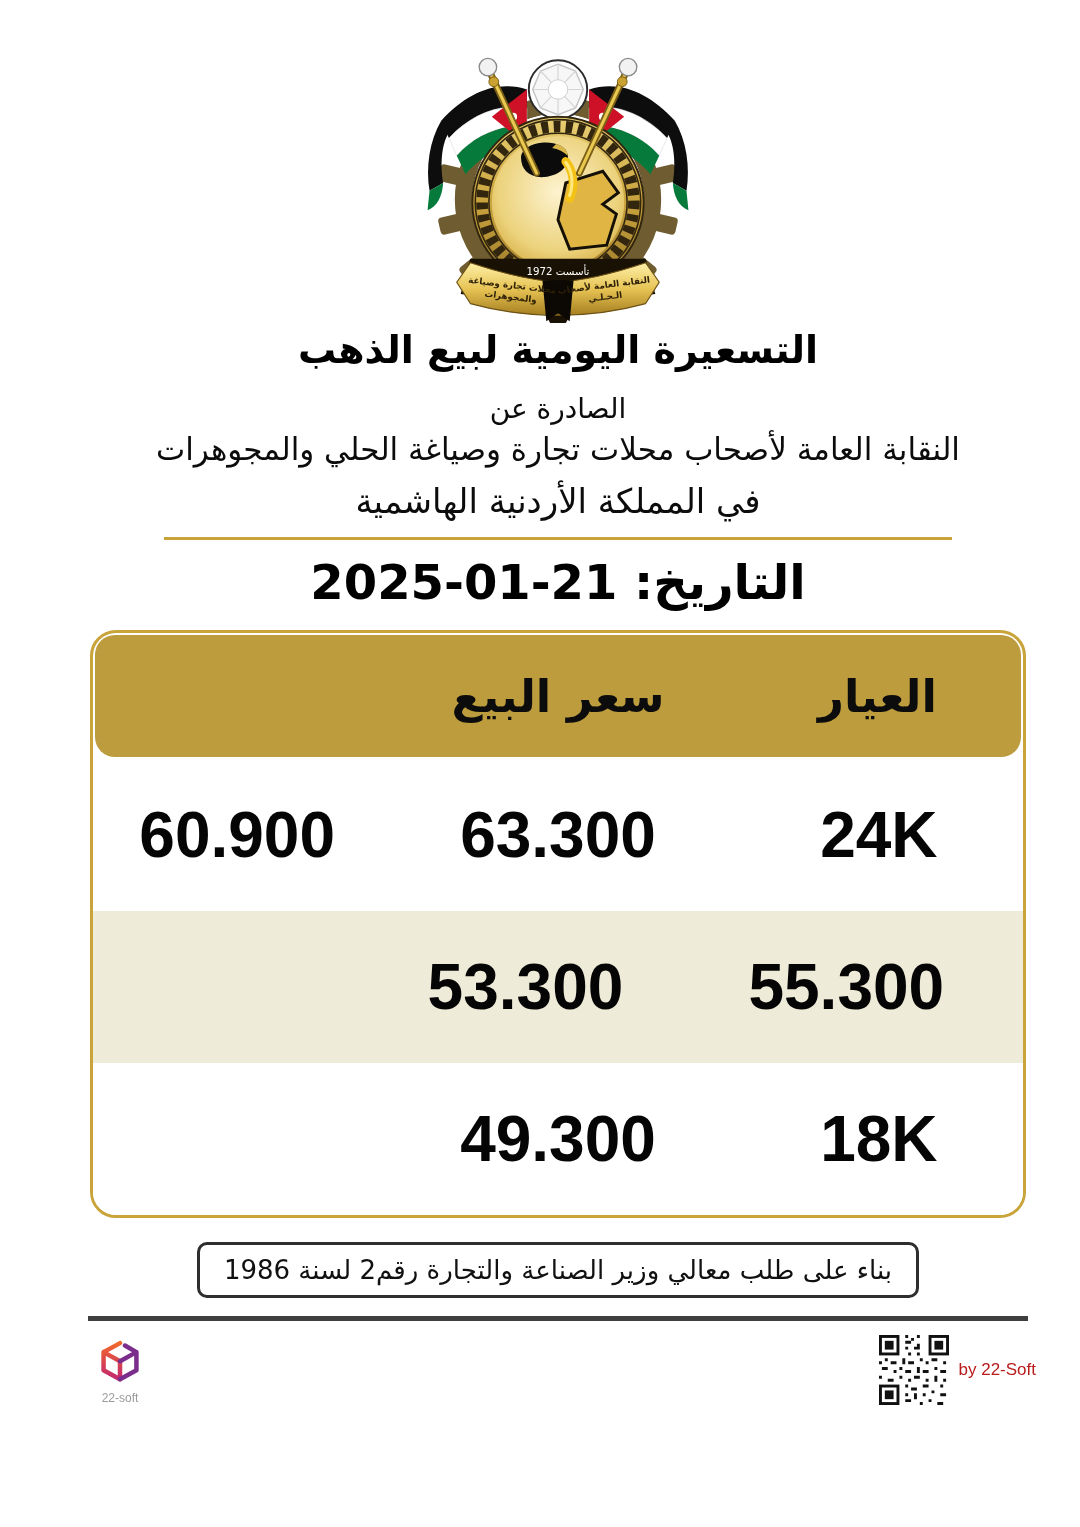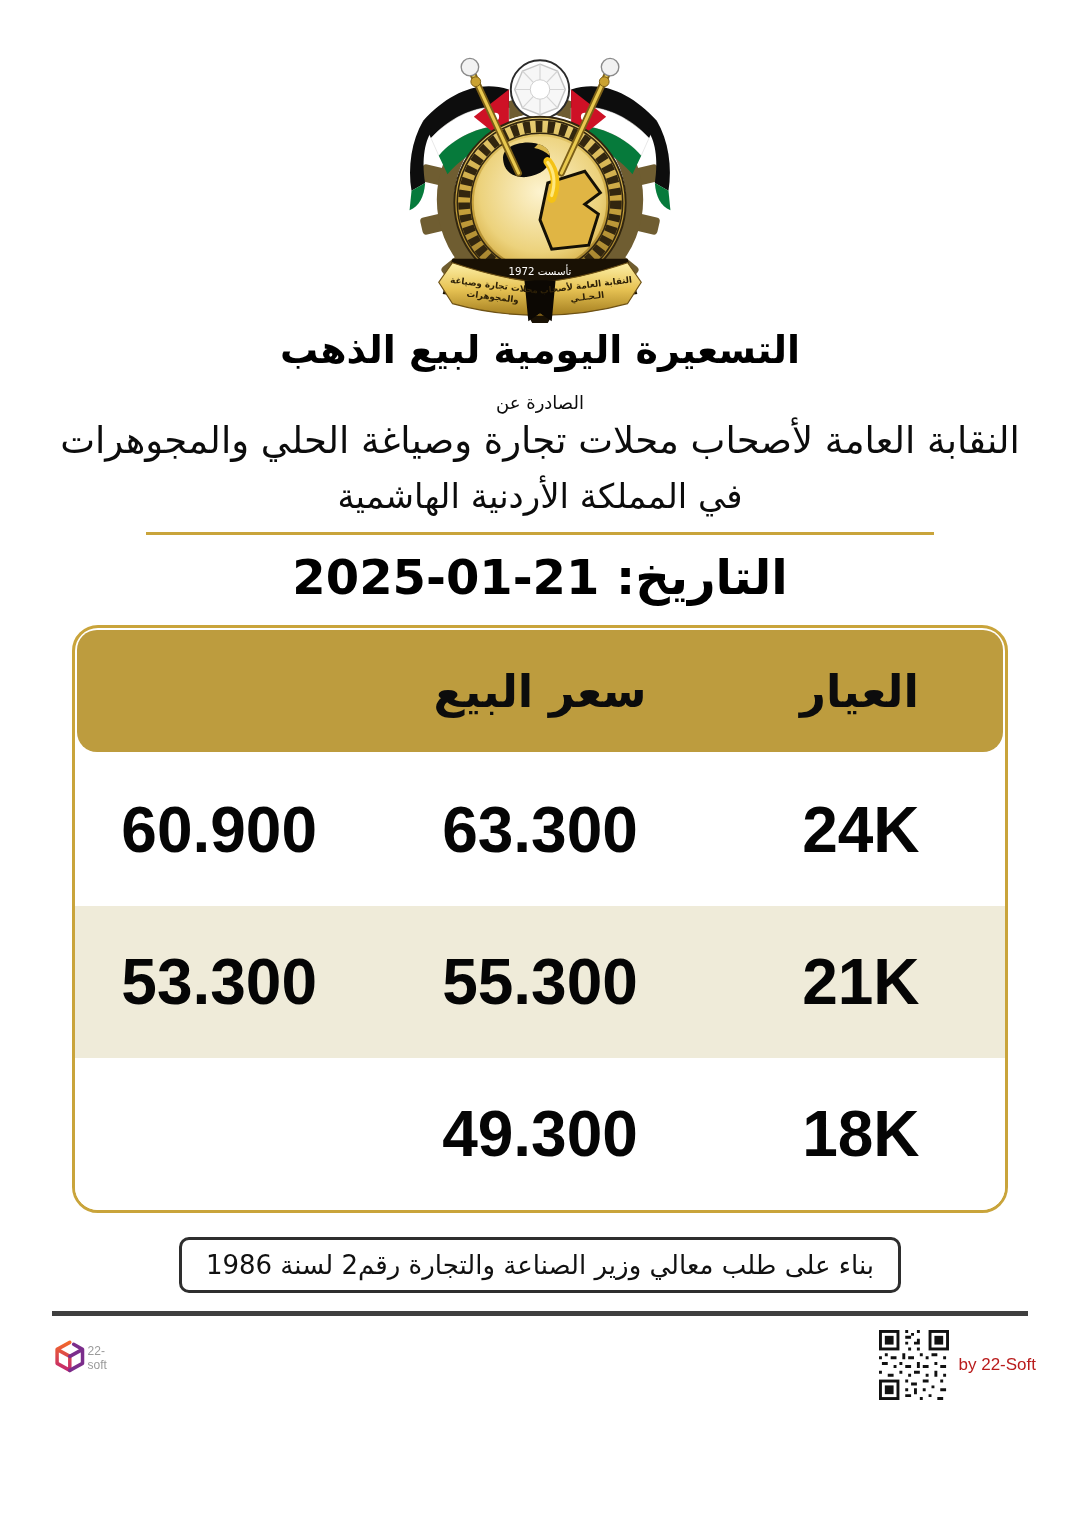--- a/index.html
+++ b/index.html
@@ -4,31 +4,31 @@
 <style>
   * { box-sizing: border-box; }
   html,body { margin:0; padding:0; }
   body {
     width:1080px; height:1527px;
     background:#ffffff;
     font-family:"DejaVu Sans", sans-serif;
     overflow:hidden;
     color:#000;
   }
-  .page { width:100%; height:100%; display:flex; flex-direction:column; align-items:center; }
+  .page { width:100%; height:100%; display:flex; flex-direction:column; align-items:center;padding-left:36px; }
   .rtl { direction:rtl; unicode-bidi:plaintext; }
 
   
   .logo-wrap { margin-top:36px; width:292px; height:288px; }
   .logo-wrap svg { width:100%; height:100%; }
 
   
   .main-title { font-size:38px; font-weight:700; margin-top:4px; text-align:center; }
-  .issued-by  { font-size:18px; margin-top:20px; text-align:right; color:#0c0c0c; }
-  .syndicate  { font-size:37px; margin-top:6px; text-align:right; color:#0c0c0c; white-space:nowrap; }
+  .issued-by  { font-size:28px; margin-top:20px; text-align:right; color:#0c0c0c; }
+  .syndicate  { font-size:31px; margin-top:6px; text-align:right; color:#0c0c0c; white-space:nowrap; }
   .kingdom    { font-size:34px; margin-top:14px; text-align:center; color:#0c0c0c; }
   .gold-divider { width:788px; border:none; border-top:3px solid #C9A43B; margin:16px 0 0 0; }
   .date-line  { font-size:48px; font-weight:700; margin-top:14px; text-align:right; }
 
   
   .price-table {
     margin-top:20px;
     width:936px;
     border:3px solid #C9A43B;
     border-radius:26px;
@@ -66,21 +66,21 @@
     text-align:left;
   }
 
   
   .footer { width:100%; margin-top:18px; }
   .footer-line { border-top:5px solid #3f3f3f; margin:0 52px; }
   .footer-content {
     display:flex; justify-content:space-between; align-items:flex-start;
     padding:14px 44px 0 52px;
   }
-  .soft-logo { display:flex; flex-direction:row; align-items:center; width:64px; }
+  .soft-logo { display:flex; flex-direction:column; align-items:center; width:64px; }
   .soft-logo-caption { font-size:12px; color:#9a9a9a; margin-top:2px; font-family:"Liberation Sans",sans-serif; }
   .qr-group { display:flex; align-items:center; gap:10px; }
   .qr-caption { font-size:17px; color:#b91c1c; font-family:"Liberation Sans",sans-serif; }
 </style>
 </head>
 <body>
 
 <div class="page">
 
   <div class="logo-wrap">
@@ -212,21 +212,20 @@
       <div class="cell sell rtl">سعر البيع</div>
     </div>
 
     <div class="trow">
       <div class="cell karat">24K</div>
       <div class="cell sell">63.300</div>
       <div class="cell buy">60.900</div>
     </div>
 
     <div class="trow alt">
-      <div class="cell karat">21K</div>
       <div class="cell sell">55.300</div>
       <div class="cell buy">53.300</div>
     </div>
 
     <div class="trow">
       <div class="cell karat">18K</div>
       <div class="cell sell">49.300</div>
     </div>
   </div>
 

